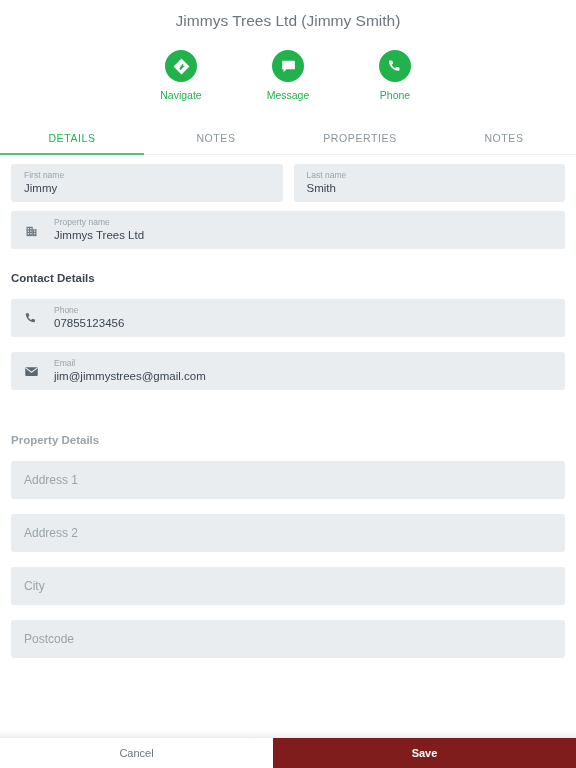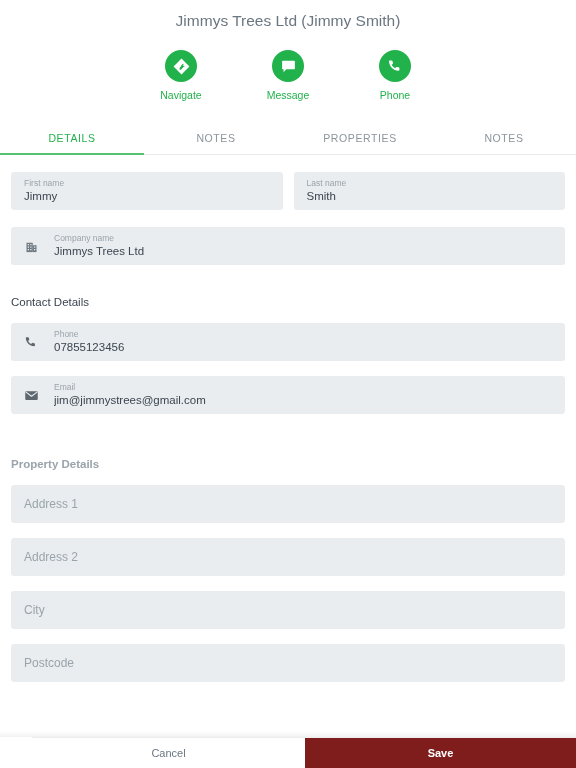--- a/index.html
+++ b/index.html
@@ -115,21 +115,21 @@
     background: #56c271;
   }
 
   
   .form {
     padding: 0 11px;
   }
   .row {
     display: flex;
     gap: 11px;
-    margin-top: 17px;
+    margin-top: 9px;
   }
   .field {
     background: #e9edf0;
     border-radius: 3px;
     height: 38px;
     display: flex;
     align-items: center;
     padding: 0 13px;
     position: relative;
     cursor: text;
@@ -161,23 +161,23 @@
     white-space: nowrap;
     overflow: hidden;
   }
   .field-placeholder {
     font-size: 12px;
     color: #9aa4ab;
   }
 
   .section-title {
     font-size: 11.5px;
-    font-weight: normal;
+    font-weight: bold;
     color: #3c4550;
-    margin-top: 31px;
+    margin-top: 23px;
     padding: 0 11px;
   }
   .section-title.light {
     font-weight: bold;
     color: #9aa4ab;
     margin-top: 44px;
   }
 
   .stack { padding: 0 11px; }
   .stack .field { margin-top: 11px; }
@@ -186,21 +186,20 @@
 
   
   .bottombar {
     position: absolute;
     left: 0; right: 0; bottom: 0;
     height: 31px;
     display: flex;
     background: #ffffff;
     border-top: 1px solid #ededed;
     flex: 0 0 auto;
-    margin-left: 32px;
   }
   .btn-cancel {
     width: 273px;
     display: flex; align-items: center; justify-content: center;
     font-size: 11px;
     color: #6b7780;
     background: #ffffff;
     cursor: pointer;
     border: none;
     font-family: inherit;
@@ -307,21 +306,21 @@
               <rect x="10" y="8" width="2" height="2" fill="#e9edf0"></rect>
               <rect x="6" y="12" width="2" height="2" fill="#e9edf0"></rect>
               <rect x="10" y="12" width="2" height="2" fill="#e9edf0"></rect>
               <rect x="6" y="16" width="2" height="2" fill="#e9edf0"></rect>
               <rect x="10" y="16" width="2" height="2" fill="#e9edf0"></rect>
               <rect x="16" y="12" width="2" height="2" fill="#e9edf0"></rect>
               <rect x="16" y="16" width="2" height="2" fill="#e9edf0"></rect>
             </svg>
           </div>
           <div class="field-body">
-            <div class="field-label">Company name</div>
+            <div class="field-label">Property name</div>
             <div class="field-value">Jimmys Trees Ltd</div>
           </div>
         </div>
       </div>
 
     </div>
 
     <div class="section-title">Contact Details</div>
 
     <div class="stack stack-gap">

